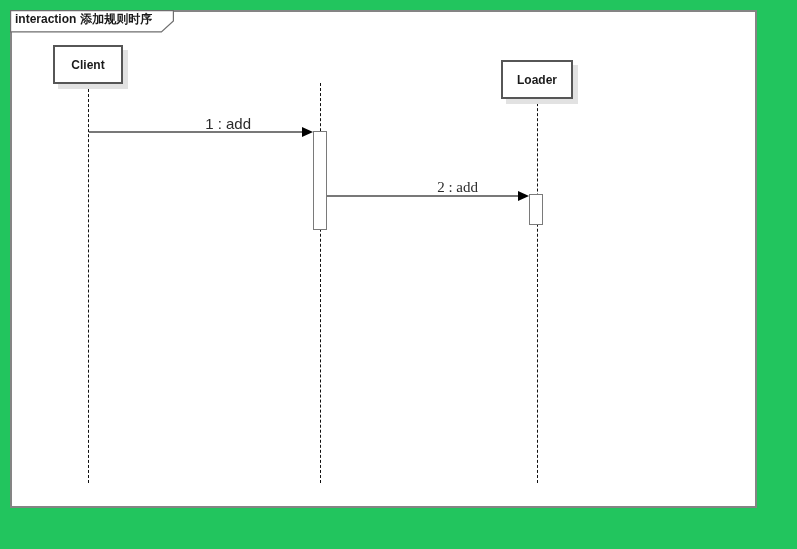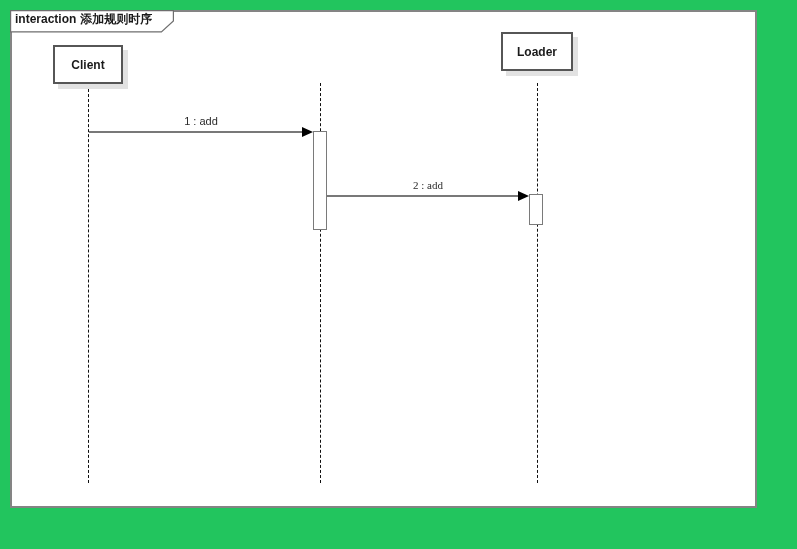--- a/index.html
+++ b/index.html
@@ -56,21 +56,21 @@
     display: flex;
     align-items: center;
     justify-content: center;
     font-size: 12px;
     font-weight: bold;
     color: #1a1a1a;
     z-index: 3;
   }
   .head-client  { left: 53px;  top: 45px; width: 70px; }
   .head-invoker { left: 283px; top: 44px; width: 74px; }
-  .head-loader  { left: 501px; top: 32px; width: 72px; }
+  .head-loader  { left: 501px; top: 60px; width: 72px; }
   
   .lifeline {
     position: absolute;
     width: 0;
     border-left: 1px dashed #111111;
     z-index: 1;
   }
   .line-client  { left: 88px;  top: 84px; height: 399px; }
   .line-invoker { left: 320px; top: 83px; height: 400px; }
   .line-loader  { left: 537px; top: 83px; height: 400px; }
@@ -101,22 +101,22 @@
     border-top: 5px solid transparent;
     border-bottom: 5px solid transparent;
     border-left: 11px solid #000000;
     z-index: 5;
   }
   .msg1-arrow { left: 302px; top: 127px; }
   .msg2-arrow { left: 518px; top: 191px; }
   .msg-label {
     position: absolute;
     width: 100px;
-    text-align: center;
-    font-size: 11px;
+    text-align: right;
+    font-size: 15px;
     color: #2b2b2b;
     z-index: 4;
     line-height: 1;
   }
   .msg1-label { left: 151px; top: 116px; }
   .msg2-label { left: 378px; top: 180px; font-family: Liberation Serif, serif; }
 </style>
 </head>
 <body>
 

